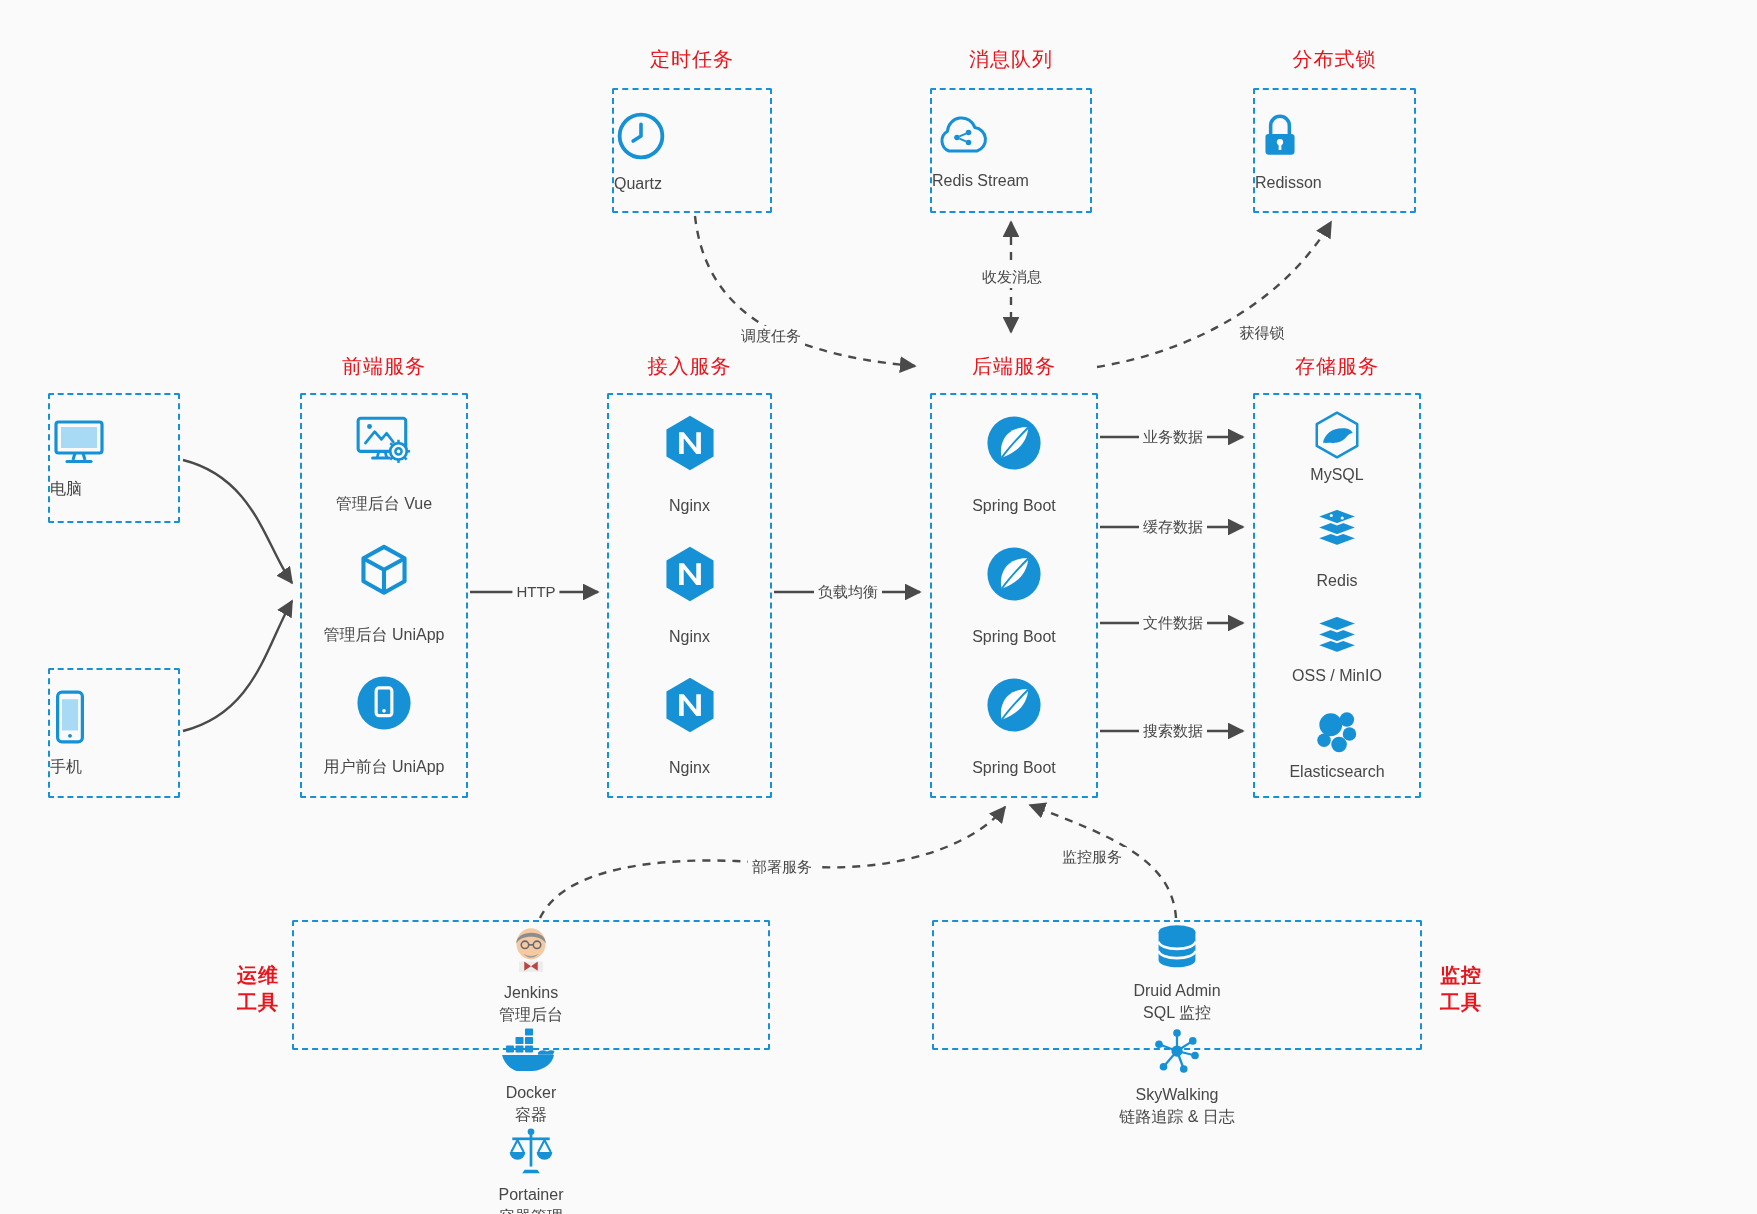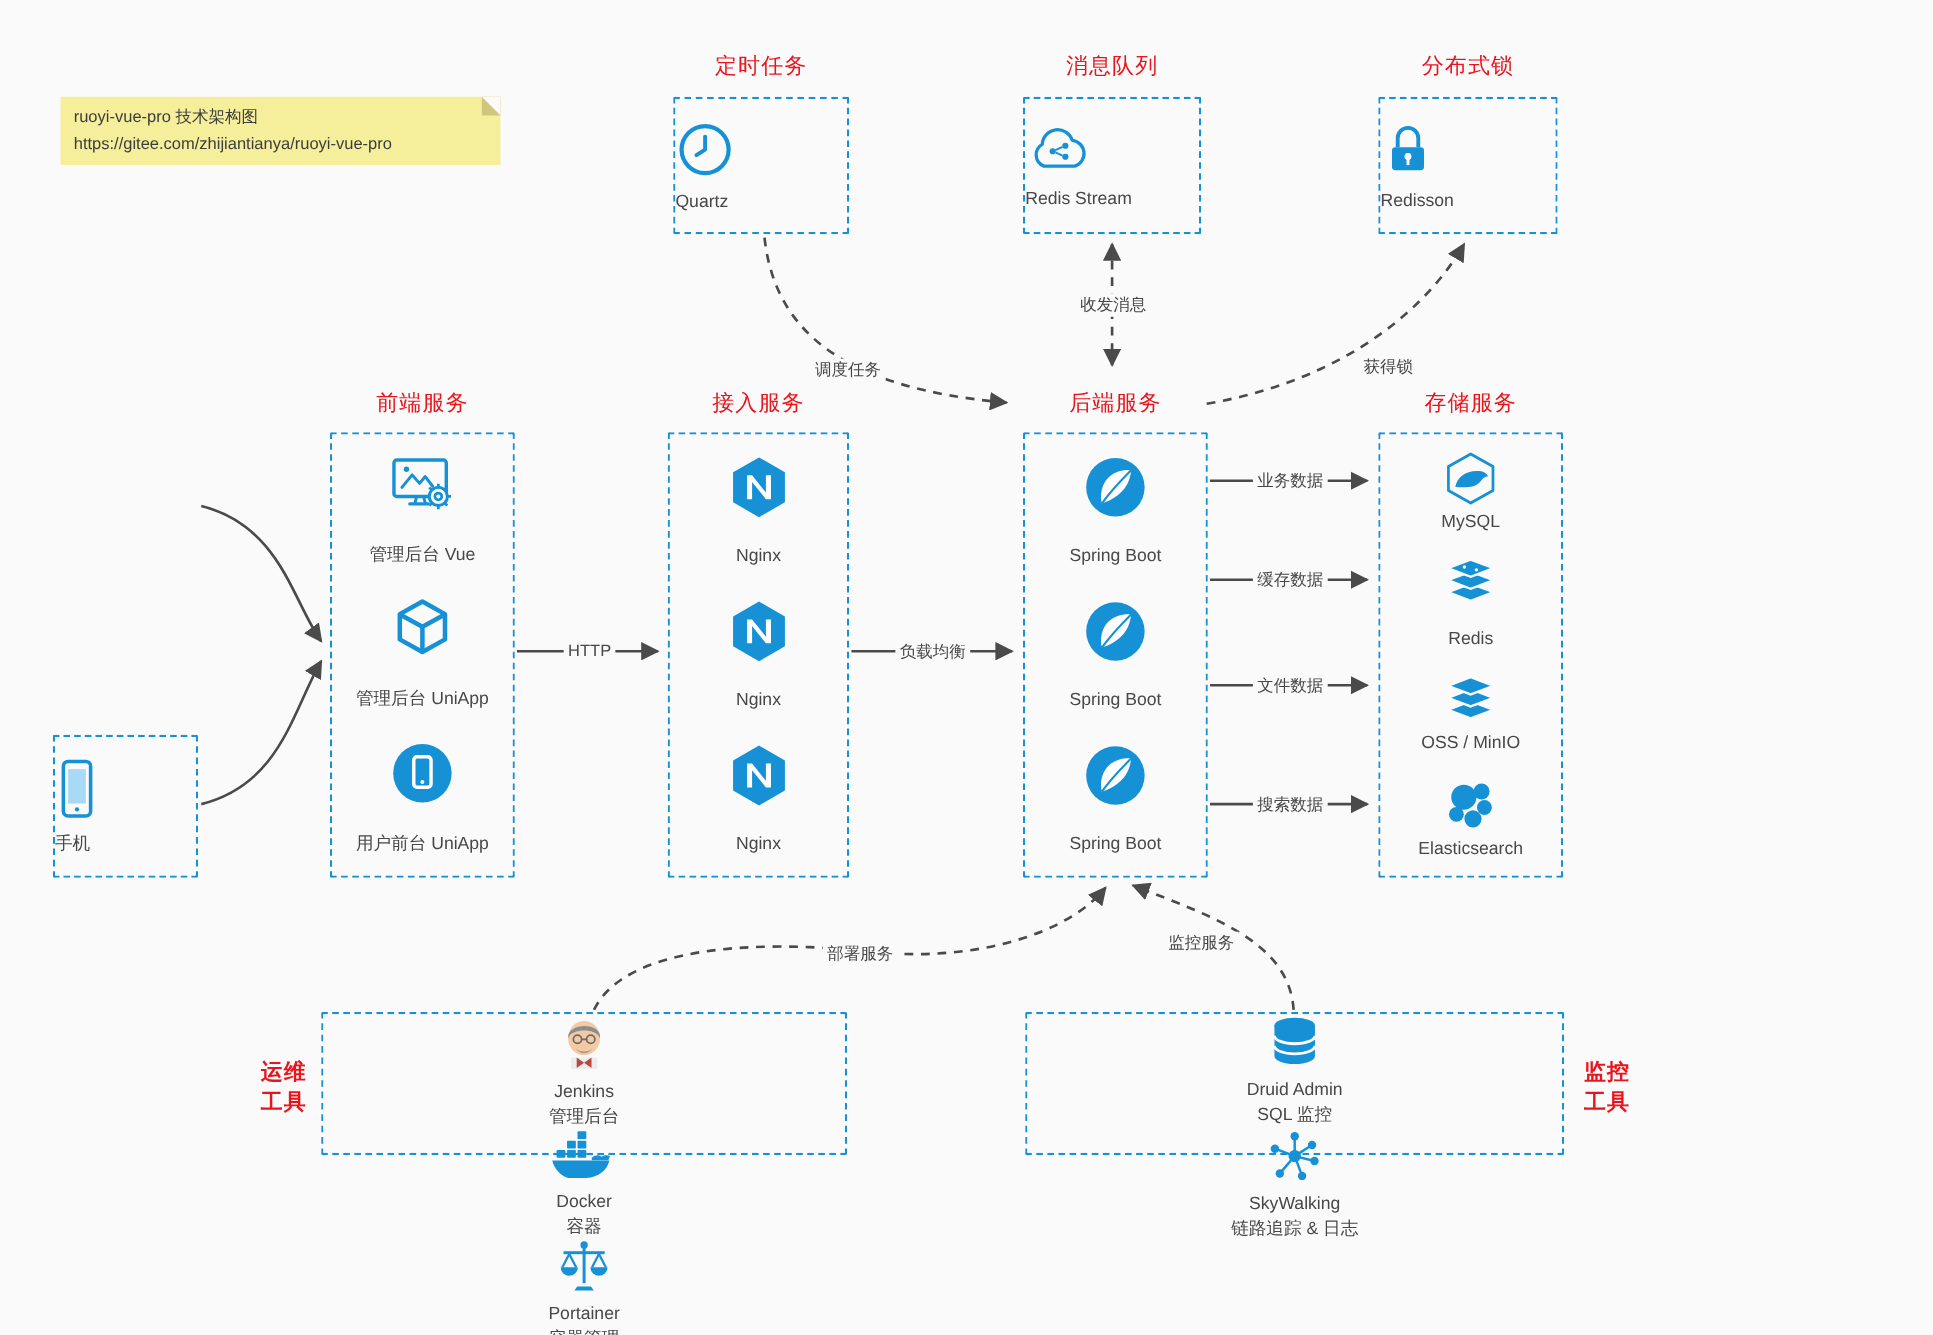--- a/index.html
+++ b/index.html
@@ -59,24 +59,20 @@
     <path class="edge" d="M1100 527 H1243" marker-end="url(#ah)"></path>
     <path class="edge" d="M1100 623 H1243" marker-end="url(#ah)"></path>
     <path class="edge" d="M1100 731 H1243" marker-end="url(#ah)"></path>
     <path class="edge dash" d="M695 216 C704 298 762 353 915 366" marker-end="url(#ah)"></path>
     <path class="edge dash" d="M1011 222 V332" marker-start="url(#ah)" marker-end="url(#ah)"></path>
     <path class="edge dash" d="M1097 367 C1200 350 1287 297 1331 222" marker-end="url(#ah)"></path>
     <path class="edge dash" d="M540 918 C568 860 688 854 788 865 C888 876 972 848 1005 807" marker-end="url(#ah)"></path>
     <path class="edge dash" d="M1176 918 C1172 858 1108 835 1030 805" marker-end="url(#ah)"></path>
   </svg>
 
-  <div class="note">
-    <div>ruoyi-vue-pro 技术架构图</div>
-    <div>https://gitee.com/zhijiantianya/ruoyi-vue-pro</div>
-  </div>
 
   <div class="title" style="left:612px;top:46px;width:160px">定时任务</div>
   <div class="dbox colc" style="left:612px;top:88px;width:160px;height:125px">
     <svg class="icon" width="54" height="54" viewBox="0 0 48 48">
       <circle cx="24" cy="24" r="19" class="sk" stroke-width="3.4"></circle>
       <path d="M24 24 V13.5 M24 24 L17 28.5" class="sk" stroke-width="3.2" stroke-linecap="round"></path>
     </svg>
     <div class="lbl">Quartz</div>
   </div>
 
@@ -96,20 +92,29 @@
   <div class="dbox colc" style="left:1253px;top:88px;width:163px;height:125px">
     <svg class="icon" width="50" height="52" viewBox="0 0 48 50">
       <path d="M15 23 v-8 a9 9 0 0 1 18 0 v8" class="sk" stroke-width="3.4"></path>
       <rect x="10" y="23" width="28" height="20" rx="3" class="fl"></rect>
       <circle cx="24" cy="31" r="3" class="fw"></circle>
       <rect x="22.7" y="32" width="2.6" height="6.5" class="fw"></rect>
     </svg>
     <div class="lbl">Redisson</div>
   </div>
 
+  <div class="dbox colc" style="left:48px;top:393px;width:132px;height:130px">
+    <svg class="icon" width="58" height="50" viewBox="0 0 58 50">
+      <rect x="6" y="5" width="46" height="31" rx="2.5" class="sk" stroke-width="3.2"></rect>
+      <rect x="11" y="10" width="36" height="21" class="flb"></rect>
+      <path d="M25 36 l-2 7 M33 36 l2 7" class="sk" stroke-width="3"></path>
+      <line x1="17" y1="44.5" x2="41" y2="44.5" class="sk" stroke-width="3.2" stroke-linecap="round"></line>
+    </svg>
+    <div class="lbl">电脑</div>
+  </div>
 
   <div class="dbox colc" style="left:48px;top:668px;width:132px;height:130px">
     <svg class="icon" width="40" height="56" viewBox="0 0 36 52">
       <rect x="6.5" y="3" width="23" height="46" rx="4" class="sk" stroke-width="3"></rect>
       <rect x="10.5" y="9.5" width="15" height="29" class="flb"></rect>
       <circle cx="18" cy="43.5" r="1.8" class="fl"></circle>
     </svg>
     <div class="lbl">手机</div>
   </div>
 

